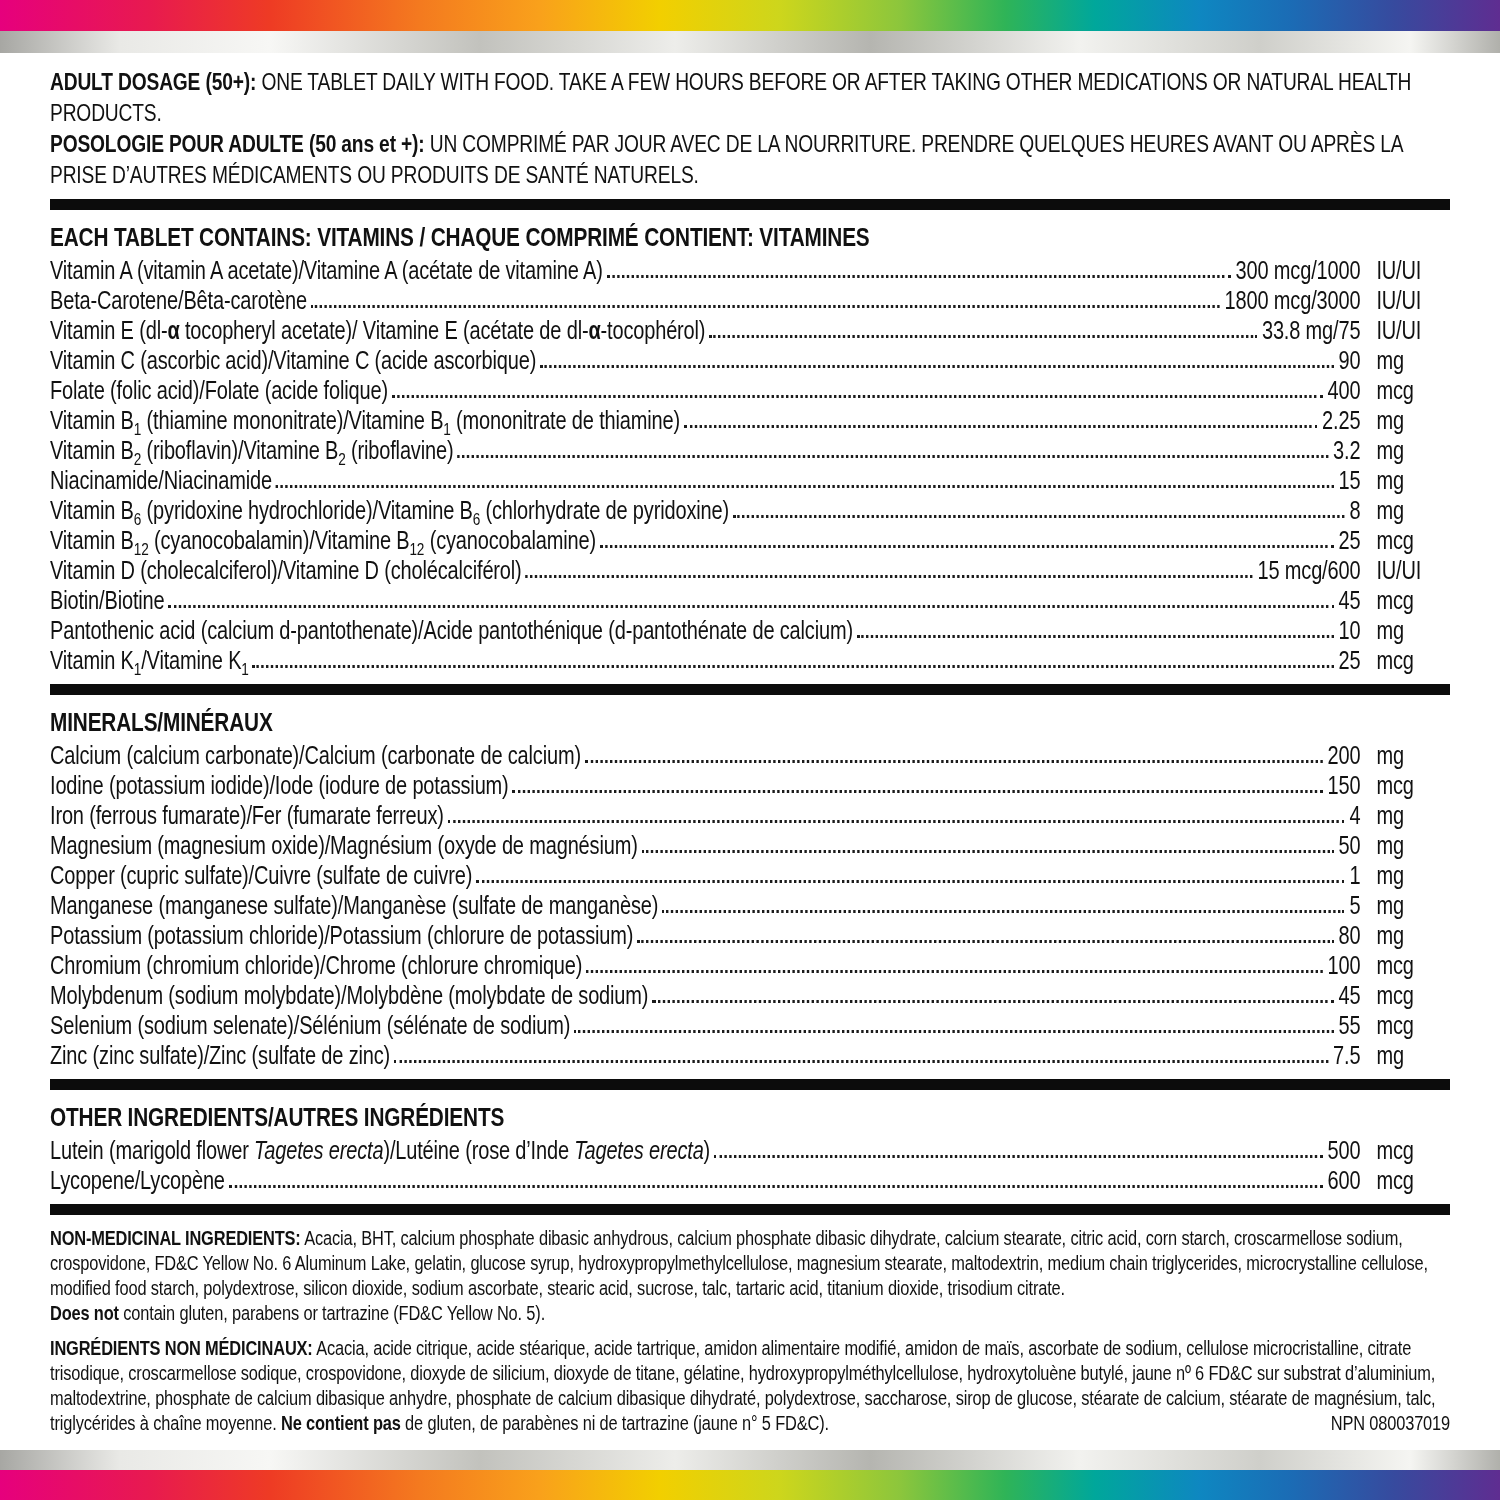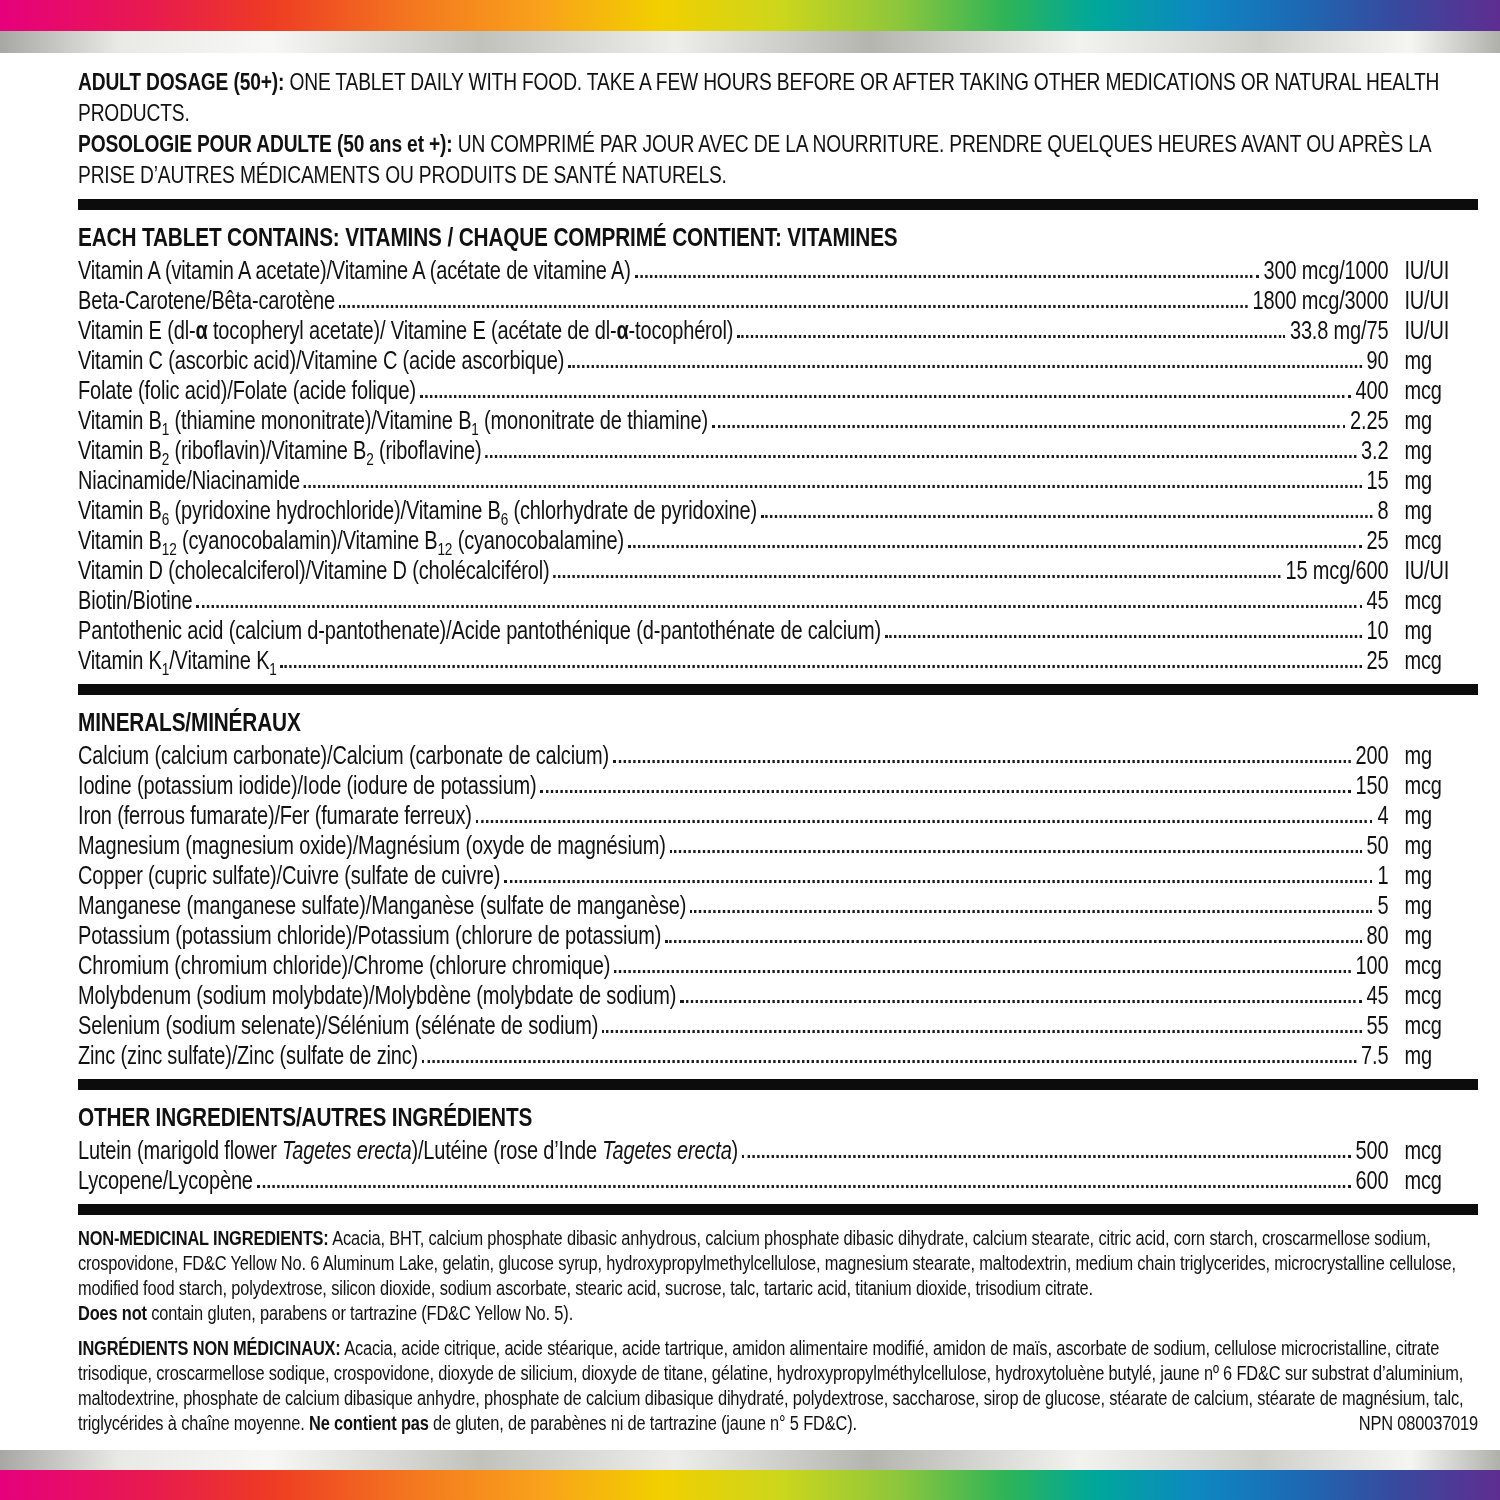--- a/index.html
+++ b/index.html
@@ -7,21 +7,21 @@
     width:1500px;height:1500px;overflow:hidden;background:#ffffff;
     font-family:"Liberation Sans","DejaVu Sans",sans-serif;color:#111111;
     position:relative;
   }
   .stripe{width:100%;}
   .rainbow.top{height:31px;}
   .silver.top{height:22px;}
   .silver.bottom{height:20px;}
   .rainbow.bottom{height:30px;}
   .footer{position:absolute;bottom:0;left:0;width:100%;}
-  .content{padding:13px 50px 0 78px;}
+  .content{padding:13px 50px 0 50px;}
   
   .condense{width:1750px;transform:scaleX(0.8);transform-origin:0 0;letter-spacing:-0.2px;}
   .dosage{font-size:24px;line-height:31px;margin:0;font-weight:400;}
   b{font-weight:700;}
   i{font-style:italic;}
   sub{font-size:68%;line-height:0;}
   .bar{height:11px;background:#0c0c0c;margin:9px 0 0 0;}
   h2{font-size:26px;line-height:31px;margin:12px 0 2px 0;font-weight:700;}
   .rows{margin:0;}
   .row{display:flex;font-size:25px;line-height:30px;}

